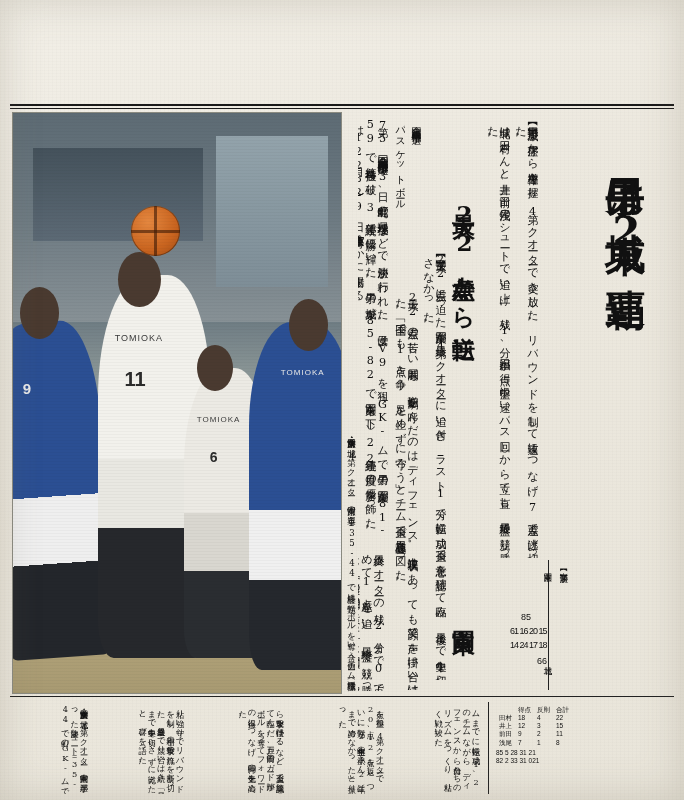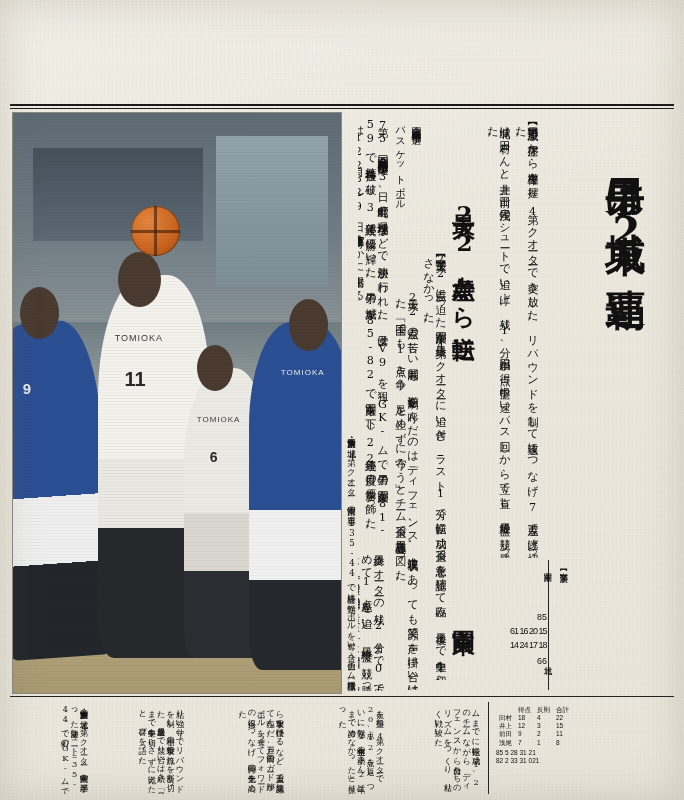--- a/index.html
+++ b/index.html
@@ -290,21 +290,21 @@
   <div class="vcol body-col" style="left:484px;top:118px;height:440px;width:26px;">城北は田村さんと井上、前田、浅尾のシュートで追い上げ、残り1分、福田が得点。中盤に速いパス回しから立て直し、最終盤で競り勝った。</div>
   <div class="vcol body-col" style="left:512px;top:118px;height:440px;width:26px;">【男子】城東が序盤から主導権を握り、第4クオーターで突き放した。リバウンドを制して速攻につなげ、7点差で逃げ切った。</div>
 
   <div class="vcol big-head" style="left:600px;top:146px;height:540px;width:46px;">男子は城東2連覇</div>
 
   <div class="rule-v" style="left:548px;top:560px;height:130px;"></div>
   <div class="vcol mini" style="left:556px;top:566px;height:60px;width:12px;">【女子】決勝</div>
   <div class="vcol mini" style="left:540px;top:566px;height:60px;width:12px;">富岡東</div>
   <div class="vcol mini" style="left:540px;top:660px;height:36px;width:12px;">城北</div>
 
-  <div class="score-block" style="left:528px;top:612px;width:28px;text-align:center;">85</div>
+  <div class="score-block" style="left:512px;top:612px;width:28px;text-align:center;">85</div>
   <div class="score-block" style="left:510px;top:626px;width:56px;letter-spacing:-1px;">61 16 20 15</div>
   <div class="score-block" style="left:510px;top:640px;width:56px;letter-spacing:-1px;">14 24 17 18</div>
   <div class="score-block" style="left:528px;top:656px;width:28px;text-align:center;">66</div>
 
   <div class="rule-h" style="left:10px;top:696px;width:664px;"></div>
 
   <div class="bottom-zone">
     <div class="bcol" style="left:8px;top:4px;height:90px;width:70px;">女子決勝・富岡東‐城北　第4クオーター、富岡東の選手が放った決勝シュート＝35‐44で町のGK‐ムで（瀬尾次郎）</div>
     <div class="bcol" style="left:96px;top:4px;height:90px;width:78px;">粘り強い守りでリバウンドを制し、相手の攻撃の流れを断ち切った。最終盤まで競り合いは続き、「最後まで集中を切らさずに戦えた」と、喜びを語った。</div>
     <div class="bcol" style="left:196px;top:4px;height:90px;width:78px;">ら攻撃を仕掛けるなど、全員で意識統一して臨んだ。五戸、前田のガード陣がボールを奪ってフォワードの得点につなげ、仲間の士気を高めた。</div>

